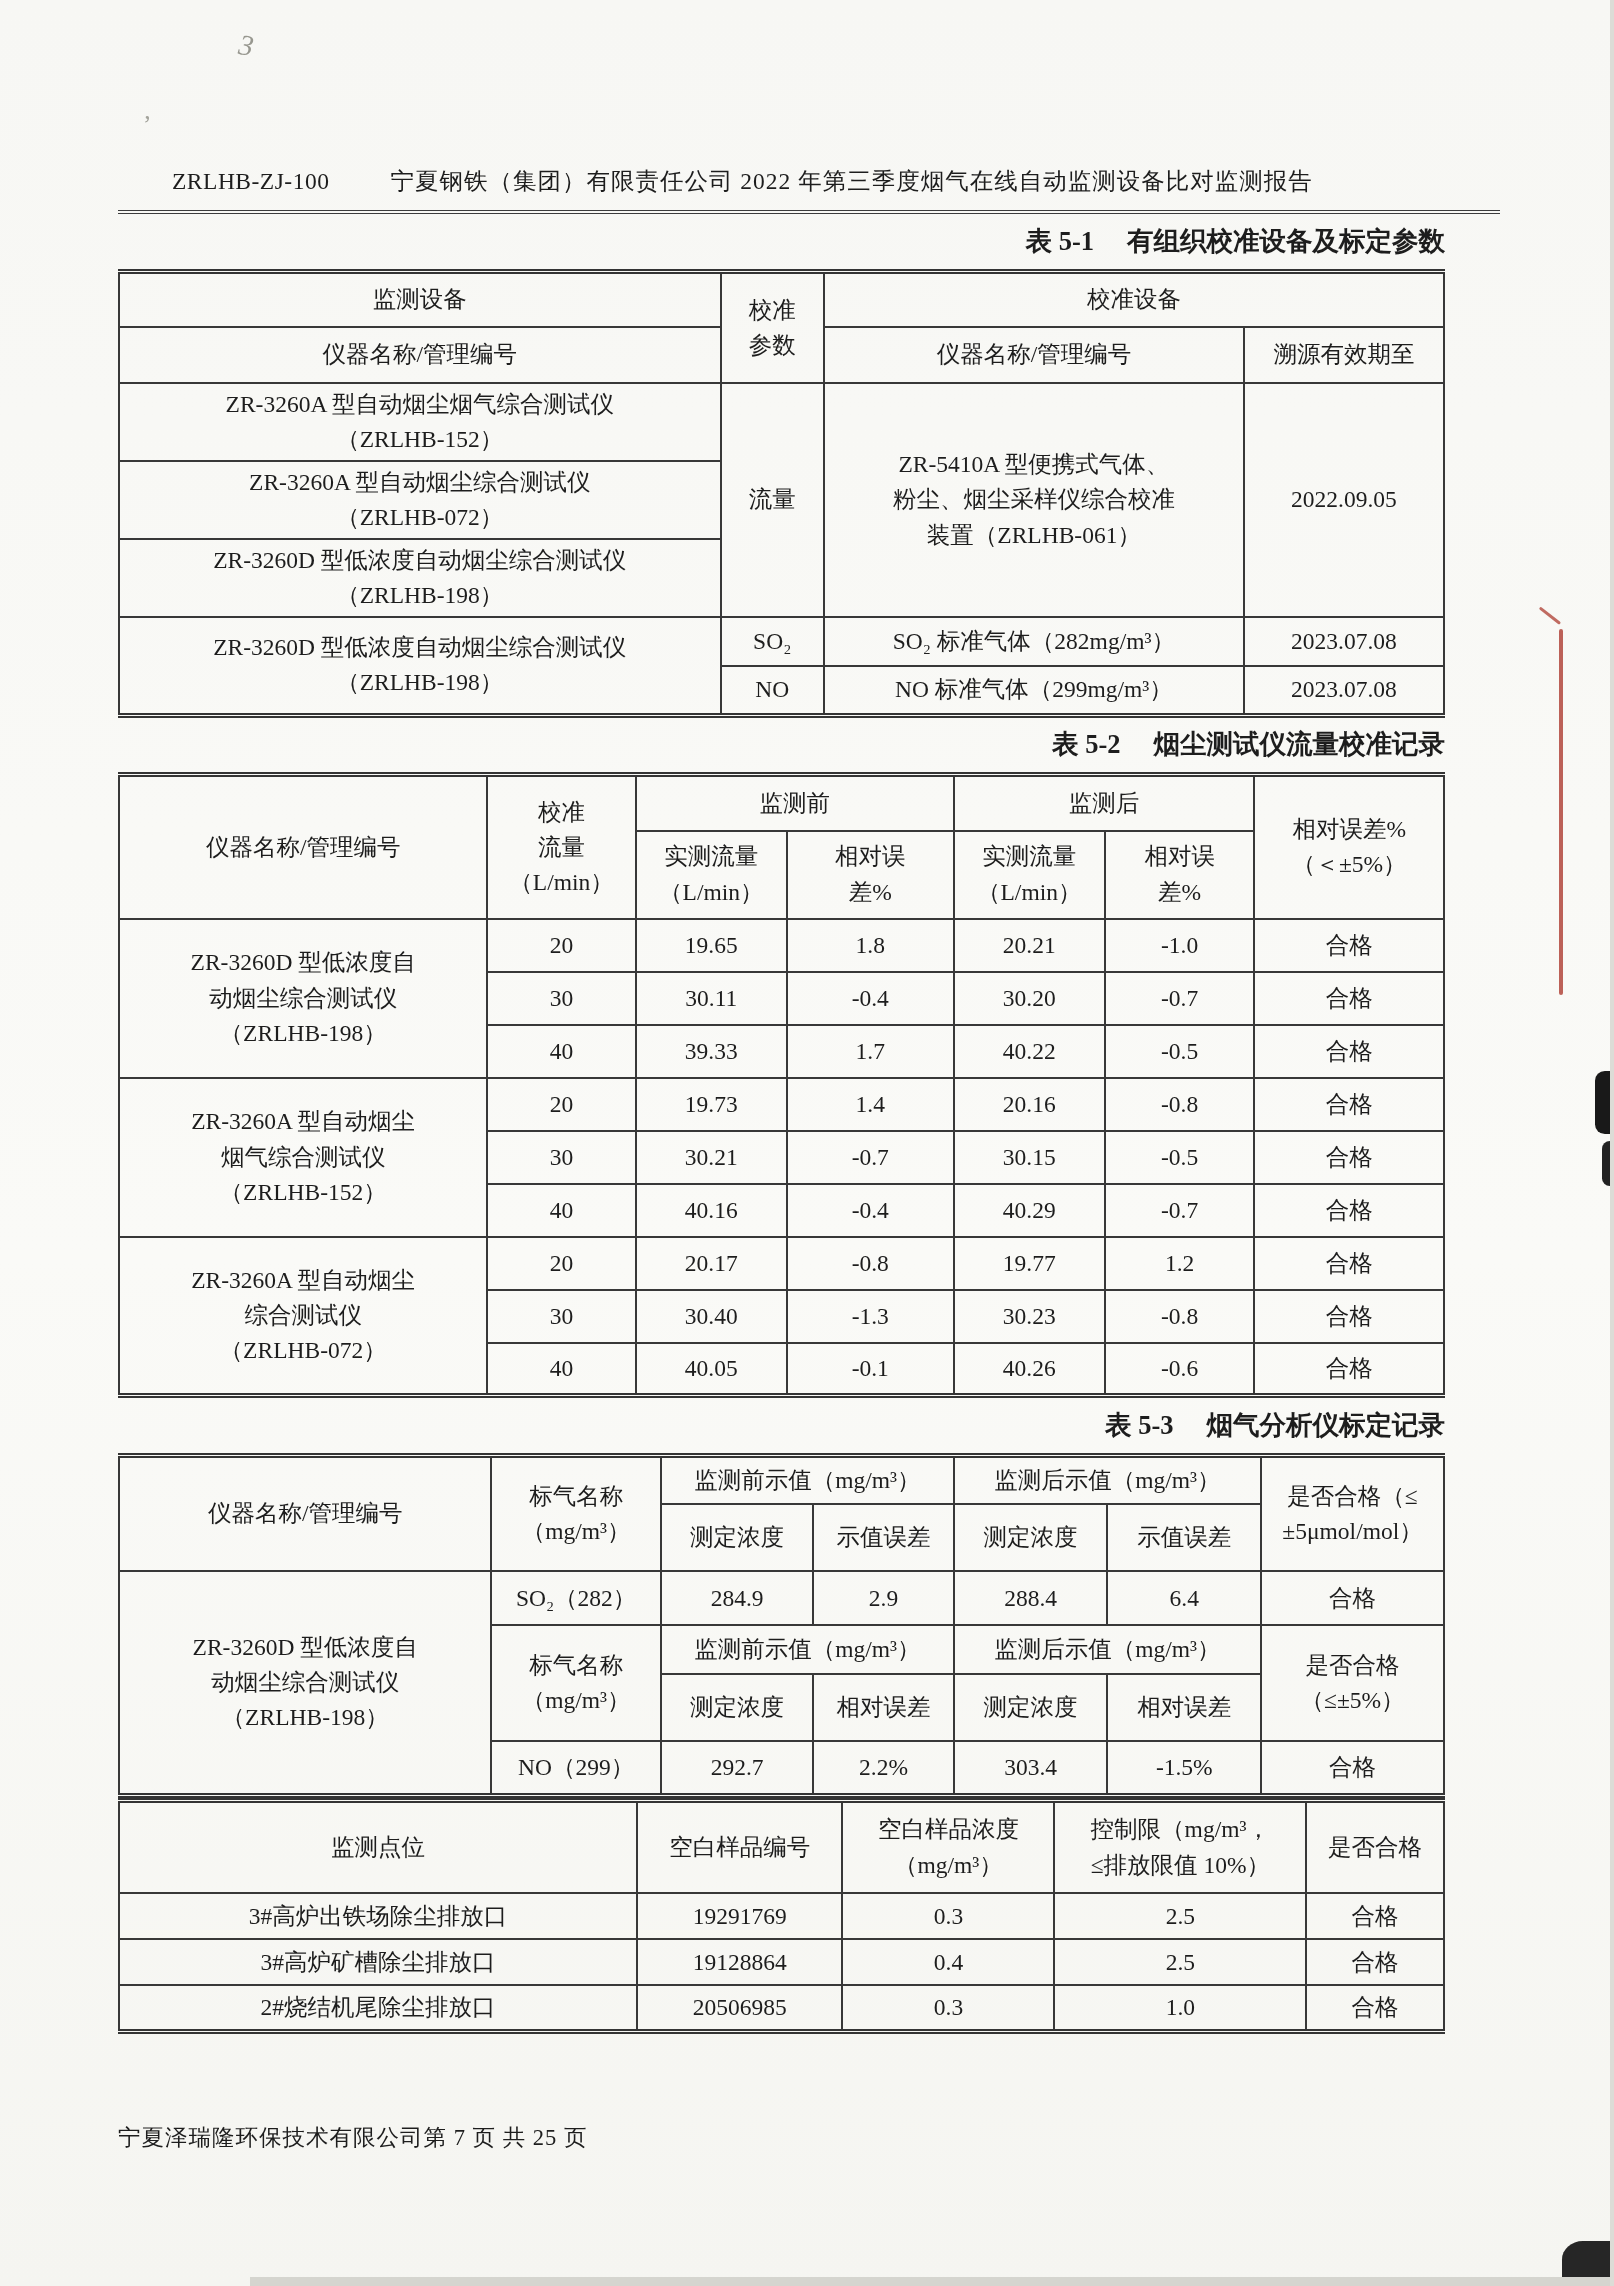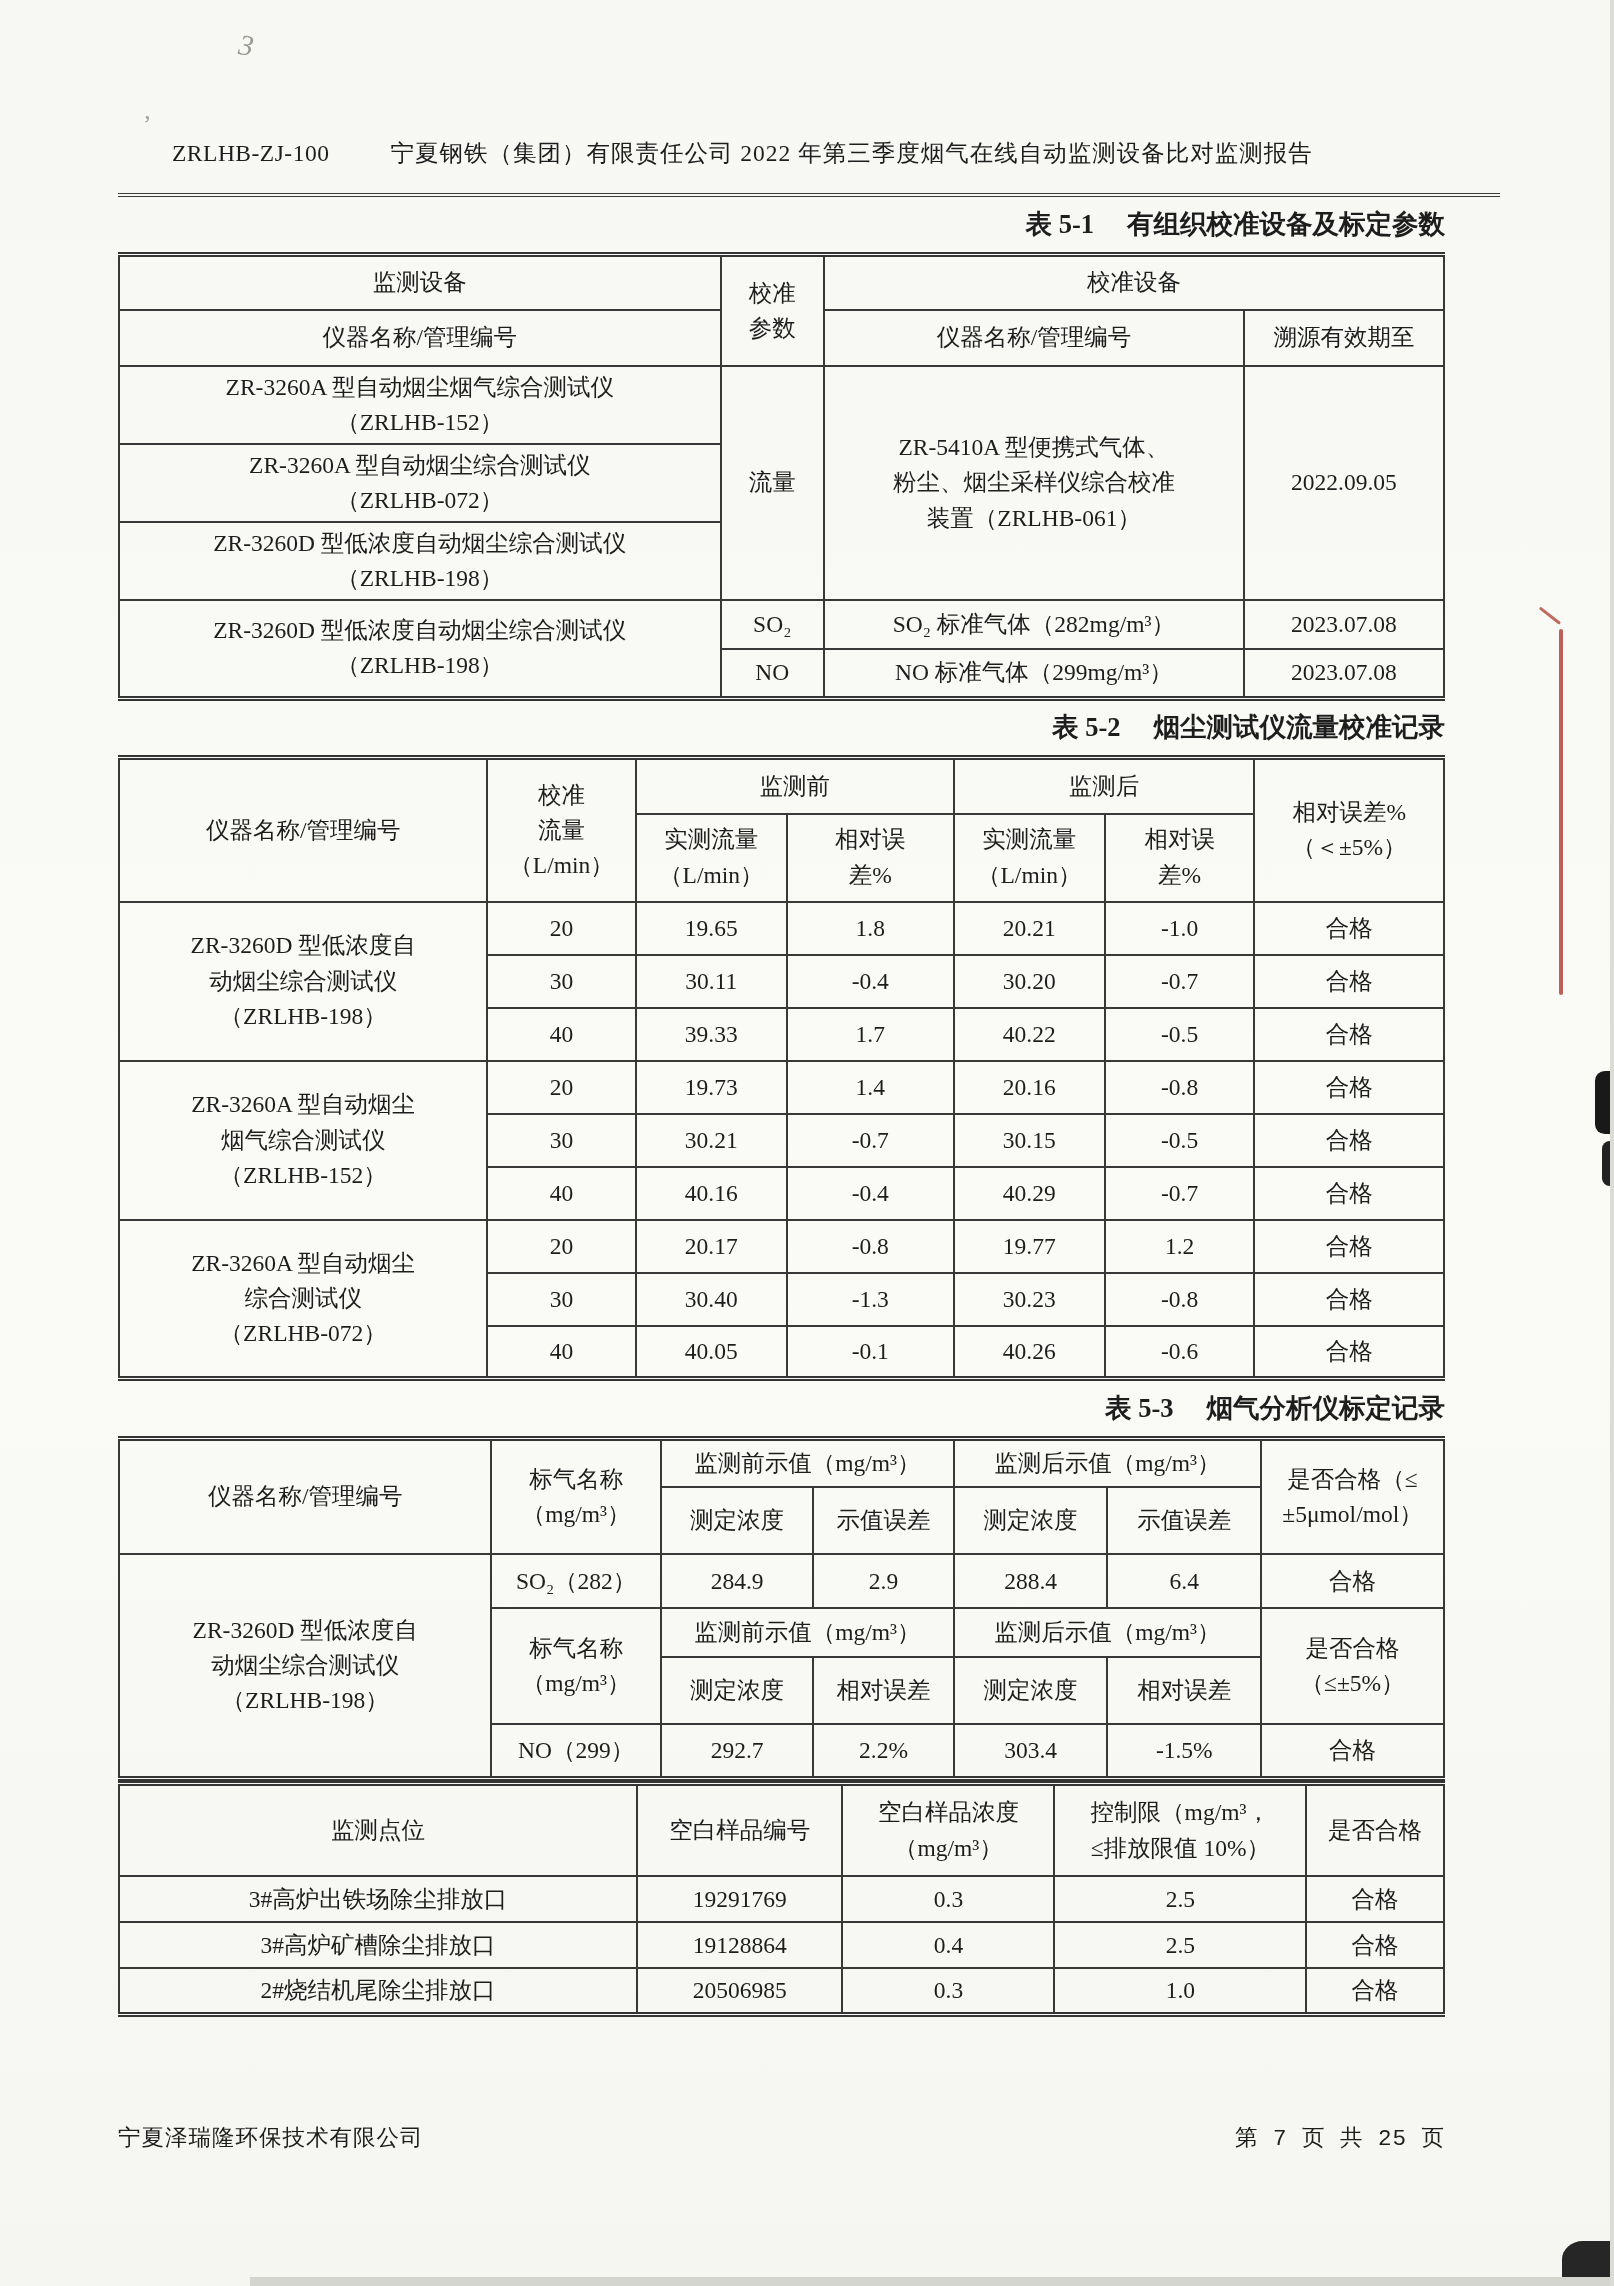--- a/index.html
+++ b/index.html
@@ -8,42 +8,42 @@
     position:relative;
     background:linear-gradient(180deg,#f7f7f4 0%,#fafaf7 55%,#f5f5f1 100%);
     font-family:"Liberation Serif","DejaVu Serif",serif;
     color:#1d1d1d;
     overflow:hidden;
   }
   .content { position:absolute; left:118px; top:137px; width:1327px; }
 
   .doc-header {
     width:1382px; display:flex; align-items:baseline;
-    border-bottom:4.9px double #3c3c3c; padding-bottom:24px;
-    font-size:23.5px; white-space:nowrap;
+    border-bottom:4.9px double #3c3c3c; padding-bottom:13px;
+    font-size:23.5px; white-space:nowrap;margin-top:28px;
   }
   .doc-code { margin-left:54px; letter-spacing:0.5px; }
   .doc-title { margin-left:61px; letter-spacing:1px; }
 
   .caption { text-align:right; font-weight:bold; font-size:26.5px; margin:7.8px 0; height:39px; line-height:39px; }
   .cap-no { margin-right:33px; }
 
   table {
     width:100%; border-collapse:collapse; table-layout:fixed;
     border-top:5.9px double #343434; border-bottom:5.9px double #343434;
     border-left:2px solid #343434; border-right:2px solid #343434;
   }
   td {
     border:2px solid #383838; text-align:center; vertical-align:middle;
     font-size:23.5px; line-height:1.5; padding:2px 5.9px;
     overflow:hidden;
   }
   .footer {
     position:absolute; left:118px; top:2122px; width:1327px;
-    display:flex; justify-content:space-between; font-size:22.5px; letter-spacing:1px;font-family:Liberation Mono, monospace;
+    display:flex; font-size:22.5px; letter-spacing:1px;
   }
 
   
   .artifact { position:absolute; pointer-events:none; }
   .red-line { left:1559px; top:629px; width:3.9px; height:366px; background:#b2473c; border-radius:2.9px; opacity:.85; }
   .red-tick { left:1537px; top:614px; width:25.5px; height:2.9px; background:#b2473c; transform:rotate(38deg); border-radius:2px; opacity:.8; }
   .blob-a { left:1595px; top:1071px; width:19.6px; height:63px; background:#191919; border-radius:9.8px 0 0 9.8px; }
   .blob-b { left:1602px; top:1141px; width:12.7px; height:45px; background:#222; border-radius:7.8px 0 0 7.8px; }
   .blob-corner { left:1562px; top:2241px; width:52px; height:46px; background:#262626; border-radius:40% 0 0 12%; }
   .bottom-strip { left:250px; top:2277px; width:1364px; height:9.8px; background:#d5d5cf; }

